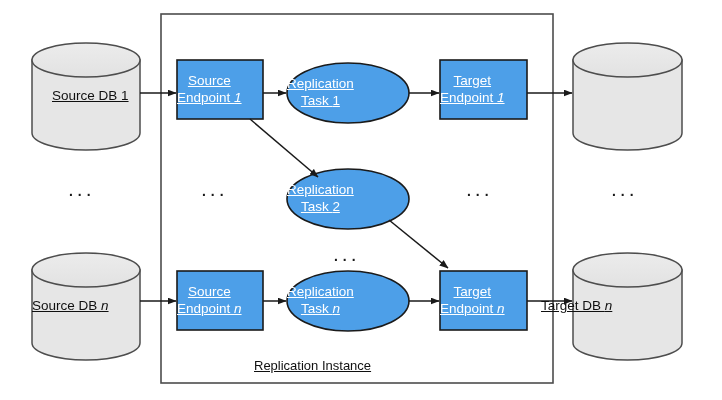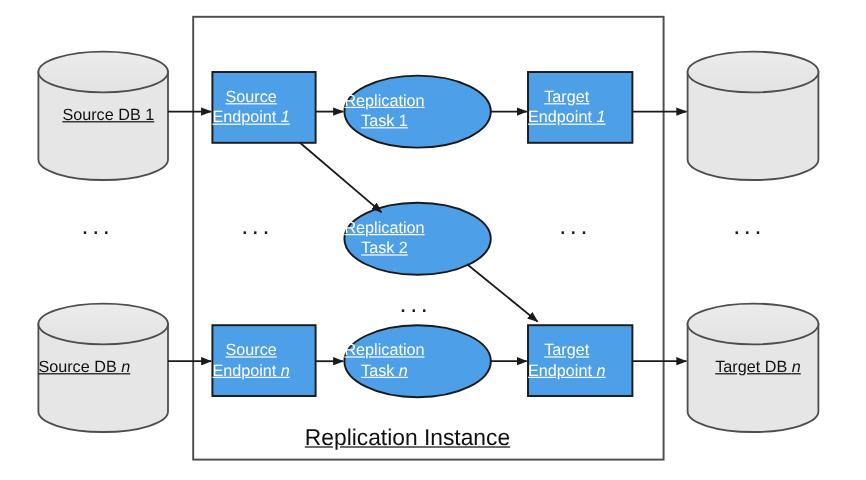--- a/index.html
+++ b/index.html
@@ -36,21 +36,21 @@
   .lbl-db {
     color: #101010;
     font-size: 13.5px;
   }
   .lbl-blue {
     color: #ffffff;
     font-size: 13.5px;
   }
   .lbl-container {
     color: #101010;
-    font-size: 19px;
+    font-size: 13px;
   }
   .ital { font-style: italic; }
   .dots {
     position: absolute;
     color: #1a1a1a;
     font-size: 21px;
     letter-spacing: 3px;
     line-height: 1;
     font-family: "Liberation Sans", sans-serif;
   }
@@ -118,21 +118,21 @@
 
   <div class="node-label lbl-db" style="left:32px; top:60px; width:108px; height:73px;padding-left:20px;">
     <span><span>Source DB 1</span><span class="ital"></span></span>
   </div>
 
   <div class="node-label lbl-db" style="left:32px; top:270px; width:108px; height:73px;">
     <span><span>Source DB </span><span class="ital">n</span></span>
   </div>
 
 
-  <div class="node-label lbl-db" style="left:596px; top:270px; width:107px; height:73px;">
+  <div class="node-label lbl-db" style="left:541px; top:270px; width:107px; height:73px;">
     <span><span>Target DB </span><span class="ital">n</span></span>
   </div>
 
   <div class="node-label lbl-blue" style="left:177px; top:60px; width:86px; height:59px;">
     <span><span>Source
 Endpoint </span><span class="ital">1</span></span>
   </div>
 
   <div class="node-label lbl-blue" style="left:177px; top:271px; width:86px; height:59px;">
     <span><span>Source

